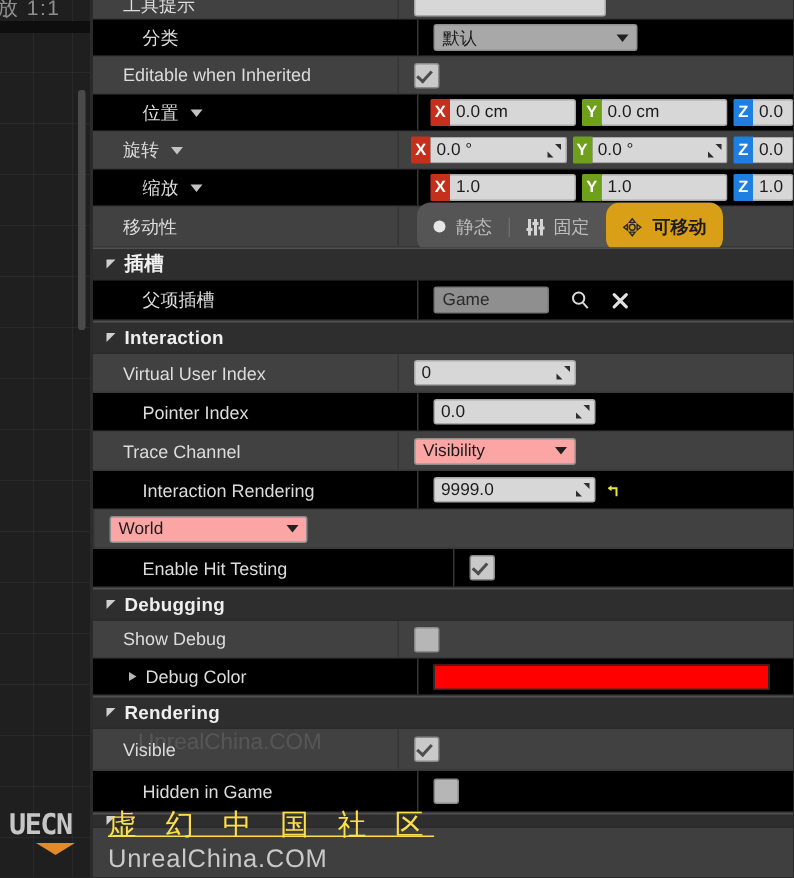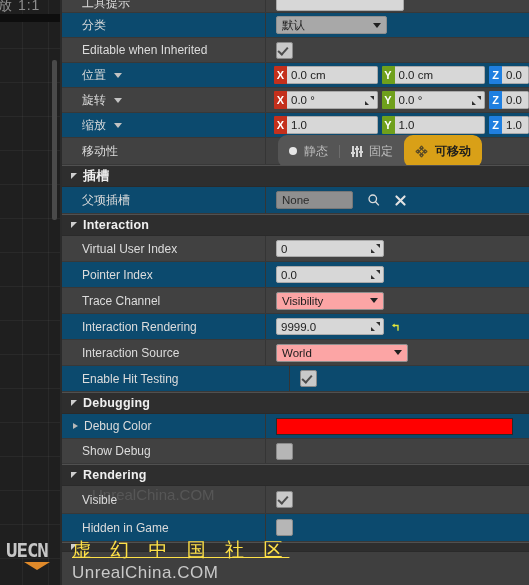--- a/index.html
+++ b/index.html
@@ -41,21 +41,21 @@
   .edge{position:absolute;left:0;top:0;width:2px;height:585px;background:#2b2b2b;}
 
   .rows{position:absolute;left:2px;top:0;width:467px;}
 
   
   .row{
     position:relative;height:24px;display:flex;align-items:center;
     border-bottom:1px solid #383838;
   }
   .row.odd{background:#414141;}
-  .row.even{background:#0c4a6e;}
+  .row.even{background:#000000;padding-left:13px;}
   .row .lbl{
     width:203px;padding-left:20px;box-sizing:border-box;
     color:#dcdcdc;font-size:12px;white-space:nowrap;overflow:hidden;
     display:flex;align-items:center;gap:4px;
   }
   .row .val{
     flex:1;display:flex;align-items:center;gap:5px;
     padding-left:10px;box-sizing:border-box;height:100%;
     border-left:1px solid #353535;
   }
@@ -227,21 +227,21 @@
       <div class="val">
         <div class="inp" style="width:128px;height:15px;">
           <span></span>
         </div>
       </div>
     </div>
 
     <div class="row even">
       <div class="lbl">分类</div>
       <div class="val">
-        <div class="combo" style="width:111px;">
+        <div class="combo" style="width:136px;">
           <span>默认</span>
           <i class="dn"></i>
         </div>
       </div>
     </div>
 
     <div class="row odd">
       <div class="lbl">Editable when Inherited</div>
       <div class="val">
         <div class="cb on"></div>
@@ -371,21 +371,21 @@
 
     <div class="section zh">
       <i class="caret"></i>
       <span class="stitle">插槽</span>
     </div>
 
     <div class="row even" style="height:26px;">
       <div class="lbl">父项插槽</div>
       <div class="val">
         <div class="nonebox">
-          <span>None</span>
+          <span>Game</span>
         </div>
         <div class="icobtn" style="margin-left:7px;">
           <svg width="14" height="14" viewBox="0 0 16 16">
             <circle cx="6.6" cy="6.6" r="4.3" fill="none" stroke="#dcdcdc" stroke-width="1.5"></circle>
             <line x1="9.8" y1="10" x2="13.5" y2="14.2" stroke="#dcdcdc" stroke-width="1.5"></line>
           </svg>
         </div>
         <div class="icobtn" style="margin-left:5px;">
           <svg width="13" height="13" viewBox="0 0 16 16">
             <path d="M3 3 L13 13 M13 3 L3 13" stroke="#e2e2e2" stroke-width="2.6" stroke-linecap="round"></path>
@@ -437,55 +437,54 @@
           <i class="spin"></i>
         </div>
         <svg class="reset" viewBox="0 0 16 16">
           <path d="M12 13 V6 H5" fill="none" stroke="#e3e83a" stroke-width="1.8"></path>
           <path d="M7.6 3.4 L4.2 6 L7.6 8.6 Z" fill="#e3e83a"></path>
         </svg>
       </div>
     </div>
 
     <div class="row odd" style="height:25px;">
-      <div class="lbl">Interaction Source</div>
       <div class="val">
         <div class="combo light" style="width:132px;">
           <span>World</span>
           <i class="dn"></i>
         </div>
       </div>
     </div>
 
     <div class="row even" style="height:25px;gap:24px;">
       <div class="lbl">Enable Hit Testing</div>
       <div class="val">
         <div class="cb on"></div>
       </div>
     </div>
 
     <div class="section">
       <i class="caret"></i>
       <span class="stitle">Debugging</span>
+    </div>
+
+    <div class="row odd">
+      <div class="lbl">Show Debug</div>
+      <div class="val">
+        <div class="cb unchecked"></div>
+      </div>
     </div>
 
     <div class="row even">
       <div class="lbl" style="padding-left:22px;">
         <i class="tri"></i>
         <span>Debug Color</span>
       </div>
       <div class="val">
         <div class="colorbar" id="debug-color-swatch" style="background: rgb(255, 0, 0);"></div>
-      </div>
-    </div>
-
-    <div class="row odd">
-      <div class="lbl">Show Debug</div>
-      <div class="val">
-        <div class="cb unchecked"></div>
       </div>
     </div>
 
     <div class="section">
       <i class="caret"></i>
       <span class="stitle">Rendering</span>
     </div>
 
     <div class="row odd" style="height:27px;">
       <div class="lbl">Visible</div>

